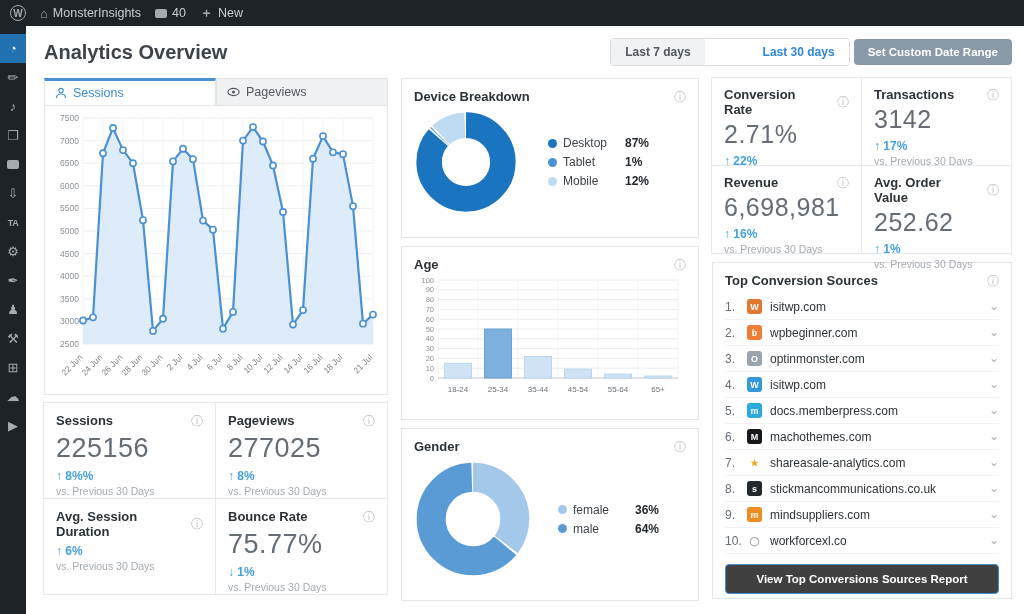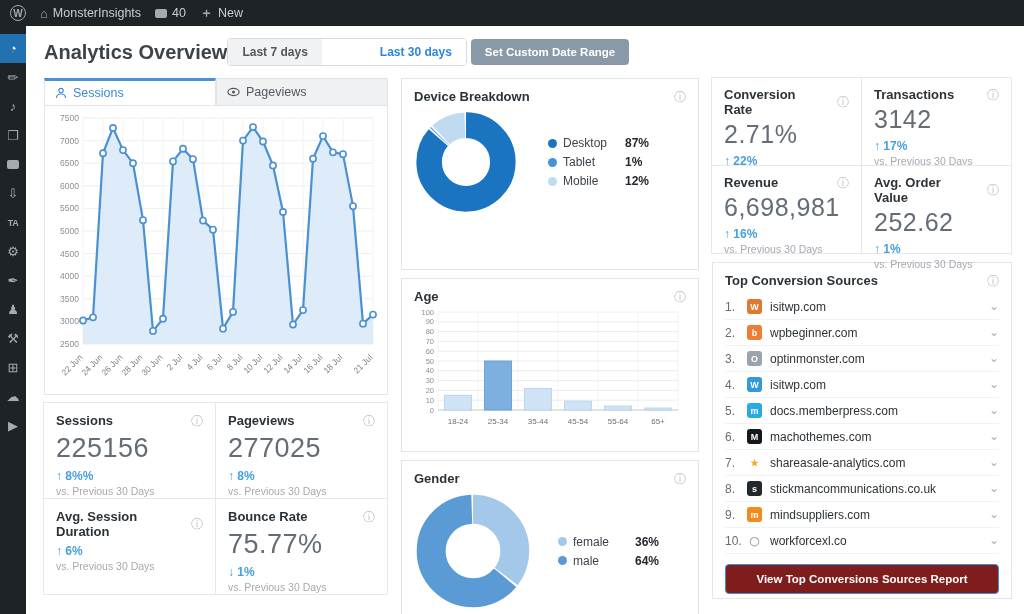--- a/index.html
+++ b/index.html
@@ -23,21 +23,21 @@
   .sb-item { width:26px; height:29px; display:flex; align-items:center; justify-content:center;
     color:#a7aaad; font-size:13px; cursor:pointer; position:relative; }
   .sb-item.active { background:#2271b1; color:#fff; }
   .sb-item.active:after { content:""; position:absolute; right:-6px; top:50%; margin-top:-6px;
     border:6px solid transparent; border-left-color:#2271b1; }
   .sb-ta { font-size:9px; font-weight:bold; letter-spacing:-0.5px; }
 
   
   .content { position:absolute; left:26px; top:26px; width:998px; height:588px; background:#fff;
     padding:12px 12px 8px 18px; }
-  .page-header { display:flex; align-items:center; margin-bottom:12px; }
+  .page-header { display:flex; align-items:center; justify-content:space-between; margin-bottom:12px; }
   .page-title { font-size:20px; font-weight:bold; color:#3c434a; }
   .header-controls { display:flex; align-items:center; gap:4px; }
   .segmented { display:flex; border:1px solid #d7dbdf; border-radius:4px; overflow:hidden; background:#fff; }
   .seg-btn { padding:6px 14px; font-size:12px; font-weight:bold; cursor:pointer; color:#50575e; background:#f1f2f3; }
   .seg-btn.active { background:#fff; color:#2e86de;margin-left:44px; }
   .custom-range-btn { background:#8a99a8; color:#fff; font-size:11.5px; font-weight:bold;
     padding:7px 14px; border-radius:4px; border:none; cursor:pointer; }
 
   .grid { display:grid; grid-template-columns:344px 298px 300px; column-gap:13px; }
 
@@ -74,21 +74,21 @@
   .legend-value { font-weight:bold; color:#23282d; }
 
   
   .sources-panel { border:1px solid #e2e5e8; background:#fff; padding:10px 12px 12px 12px; height:337px; }
   .source-row { display:flex; align-items:center; padding:5px 0; border-bottom:1px solid #f0f2f4; cursor:pointer; }
   .source-rank { width:22px; font-size:12px; color:#646d76; }
   .favicon { width:15px; height:15px; border-radius:3px; margin-right:8px; display:flex;
     align-items:center; justify-content:center; font-size:9px; font-weight:bold; flex:0 0 auto; }
   .source-domain { flex:1; font-size:12px; color:#2c3338; }
   .source-chevron { color:#a7aeb5; font-size:12px; line-height:0.6; }
-  .sources-btn { display:block; width:100%; margin-top:10px; background:#7f1d1d; border:1px solid #3f8fd4;
+  .sources-btn { display:block; width:100%; margin-top:10px; background:#404040; border:1px solid #3f8fd4;
     color:#fff; font-size:11.5px; font-weight:bold; text-align:center; padding:8px 0; border-radius:4px; cursor:pointer;
     font-family:"Liberation Sans", sans-serif; }
 
   text { font-family:"Liberation Sans", sans-serif; }
 </style>
 </head>
 <body>
 
 <div class="admin-bar">
   <span class="ab-item">
@@ -309,21 +309,21 @@
               <span class="info-icon">ⓘ</span>
             </div>
             <div class="stat-value">75.77%</div>
             <div class="stat-delta">↓ 1%</div>
             <div class="stat-sub">vs. Previous 30 Days</div>
           </div>
         </div>
     </div>
 
     <div>
-      <div class="panel" style="height:192px">
+      <div class="panel" style="height:160px">
         <div class="panel-head">
           <span class="panel-title">Device Breakdown</span>
           <span class="info-icon">ⓘ</span>
         </div>
         <div class="donut-row">
           <svg id="device-donut" width="104" height="104" viewBox="0 0 110 110">
               <circle cx="55" cy="55" r="39" fill="none" stroke="#1b74bf" stroke-width="27" stroke-dasharray="211.58847747260336 245.04422698000386" stroke-dashoffset="0" transform="rotate(-90 55 55)"></circle>
               <circle cx="55" cy="55" r="39" fill="none" stroke="#4694d4" stroke-width="27" stroke-dasharray="0.8504422698000385 245.04422698000386" stroke-dashoffset="-213.18847747260335" transform="rotate(-90 55 55)"></circle>
               <circle cx="55" cy="55" r="39" fill="none" stroke="#bfdbf2" stroke-width="27" stroke-dasharray="27.80530723760046 245.04422698000386" stroke-dashoffset="-215.6389197424034" transform="rotate(-90 55 55)"></circle>
             </svg>

